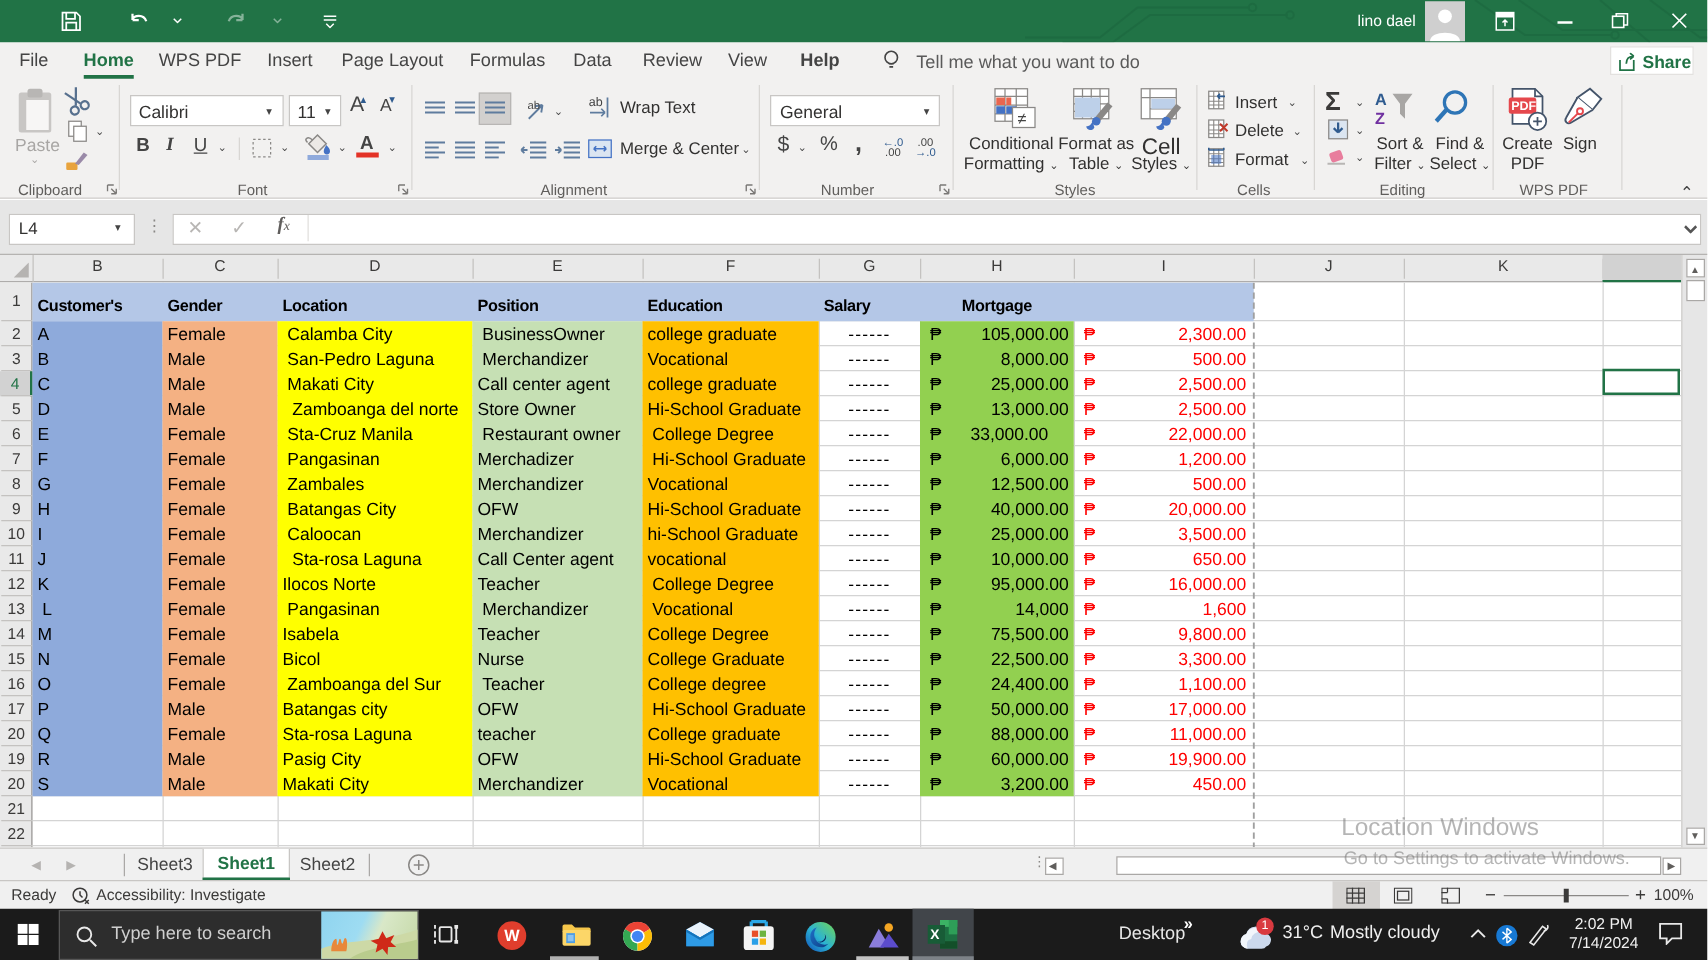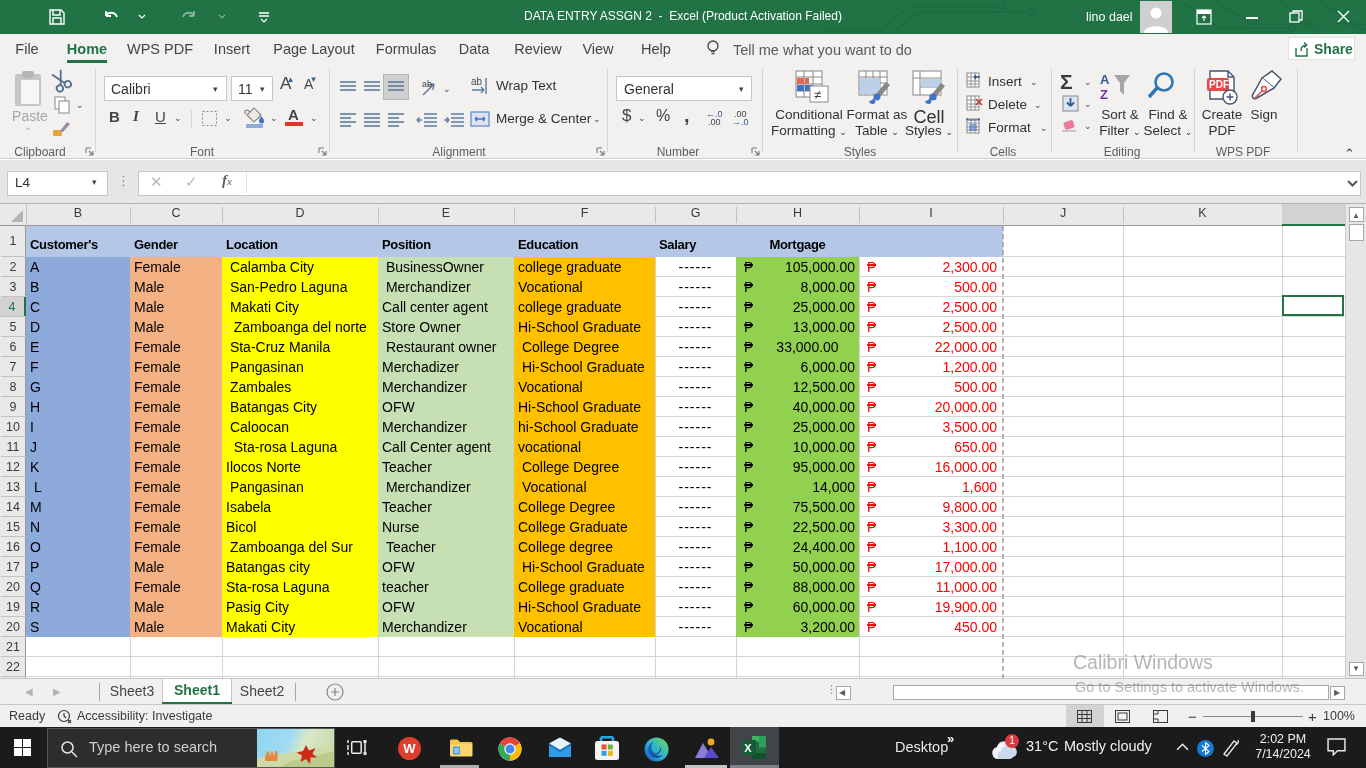--- a/index.html
+++ b/index.html
@@ -34,21 +34,20 @@
 <svg class="abs" style="left:180px;top:9px" width="17" height="15" viewBox="0 0 17 15" opacity="0.45">
       <path d="M14 7 C13 3,5 2,3 8 M14 7 l0 -5 M14 7 l-5 0" stroke="#fff" stroke-width="1.8" fill="none"></path>
     </svg>
 <svg class="abs" style="left:218px;top:14px" width="8" height="5" viewBox="0 0 8 5" opacity="0.45">
       <path d="M1 1 L4 4 L7 1" stroke="#fff" fill="none" stroke-width="1.2"></path>
     </svg>
 <svg class="abs" style="left:258px;top:11px" width="12" height="12" viewBox="0 0 12 12">
       <path d="M1 2 h10 M1 5 h10" stroke="#fff" stroke-width="1.3"></path>
       <path d="M3 8 L6 11 L9 8" stroke="#fff" fill="none" stroke-width="1.2"></path>
     </svg>
-<div class="abs tt" style="left:0;top:9px;width:1366px;text-align:center;font-size:12px">DATA ENTRY ASSGN 2&nbsp; -&nbsp; Excel (Product Activation Failed)</div>
 <div class="abs tt" style="left:1086px;top:10px;font-size:12.5px">lino dael</div>
 <div class="abs" style="left:1140px;top:1px;width:32px;height:32px;background:#cfcfcf">
 <svg width="32" height="32" viewBox="0 0 32 32">
         <circle cx="16" cy="12" r="5.5" fill="#fff"></circle>
         <path d="M4 32 c0-9 24-9 24 0 z" fill="#fff"></path>
       </svg>
     </div>
 <svg class="abs" style="left:1196px;top:9px" width="16" height="16" viewBox="0 0 16 16">
       <rect x="1" y="1" width="14" height="14" stroke="#fff" fill="none" stroke-width="1.2"></rect>
       <rect x="1" y="1" width="14" height="4" fill="#fff"></rect>
@@ -67,21 +66,21 @@
 <div class="abs" style="left:0;top:34px;width:1366px;height:30px;background:#f2f1f0">
 <div class="abs" style="left:-33px;top:7px;width:120px;text-align:center;font-size:14.5px;color:#444;font-weight:400">File</div>
 <div class="abs" style="left:27px;top:7px;width:120px;text-align:center;font-size:14.5px;color:#217346;font-weight:600">Home</div>
 <div class="abs" style="left:100px;top:7px;width:120px;text-align:center;font-size:14.5px;color:#444;font-weight:400">WPS PDF</div>
 <div class="abs" style="left:172px;top:7px;width:120px;text-align:center;font-size:14.5px;color:#444;font-weight:400">Insert</div>
 <div class="abs" style="left:254px;top:7px;width:120px;text-align:center;font-size:14.5px;color:#444;font-weight:400">Page Layout</div>
 <div class="abs" style="left:346px;top:7px;width:120px;text-align:center;font-size:14.5px;color:#444;font-weight:400">Formulas</div>
 <div class="abs" style="left:414px;top:7px;width:120px;text-align:center;font-size:14.5px;color:#444;font-weight:400">Data</div>
 <div class="abs" style="left:478px;top:7px;width:120px;text-align:center;font-size:14.5px;color:#444;font-weight:400">Review</div>
 <div class="abs" style="left:538px;top:7px;width:120px;text-align:center;font-size:14.5px;color:#444;font-weight:400">View</div>
-<div class="abs" style="left:596px;top:7px;width:120px;text-align:center;font-size:14.5px;color:#444;font-weight:400">Help</div>
+<div class="abs" style="left:596px;top:7px;width:120px;text-align:center;font-size:14.5px;color:#444;font-weight:700">Help</div>
 <div class="abs" style="left:67px;top:26px;width:40px;height:3px;background:#217346"></div>
 <svg class="abs" style="left:705px;top:5px" width="16" height="20" viewBox="0 0 16 20">
       <circle cx="8" cy="7" r="5" stroke="#444" fill="none" stroke-width="1.3"></circle>
       <path d="M6 12 h4 M6.5 14.5 h3" stroke="#444" stroke-width="1.3" fill="none"></path>
     </svg>
 <div class="abs" style="left:733px;top:8px;font-size:14.5px;color:#5a5a5a">Tell me what you want to do</div>
 <div class="abs" style="left:1288px;top:3px;width:67px;height:23px;background:#fff;border:1px solid #e3e1df">
 <svg class="abs" style="left:5px;top:4px" width="17" height="16" viewBox="0 0 17 16">
         <path d="M2 6 v8 h11 v-8" stroke="#217346" fill="none" stroke-width="1.4"></path>
         <path d="M7 9 C7 4,10 3,13 3 M13 3 l-3 -2.5 M13 3 l-3 2.5" stroke="#217346" fill="none" stroke-width="1.4"></path>
@@ -717,21 +716,21 @@
       <circle cx="9" cy="9" r="8" stroke="#8a8886" fill="none" stroke-width="1.2"></circle>
       <path d="M9 5 v8 M5 9 h8" stroke="#8a8886" stroke-width="1.2"></path>
     </svg>
 <div class="abs" style="left:826px;top:4px;font-size:11px;color:#8a8886">⋮</div>
 <div class="abs" style="left:836px;top:7px;width:15px;height:14px;background:#fff;border:1px solid #aaa8a6"></div>
 <div class="abs" style="left:839px;top:9px;font-size:8px;color:#605e5c">◀</div>
 <div class="abs" style="left:893px;top:6px;width:436px;height:15px;background:#fff;border:1px solid #aaa8a6"></div>
 <div class="abs" style="left:1330px;top:7px;width:15px;height:14px;background:#fff;border:1px solid #aaa8a6"></div>
 <div class="abs" style="left:1334px;top:9px;font-size:8px;color:#605e5c">▶</div>
 </div>
-<div class="abs" style="left:1073px;top:651px;font-size:19.5px;color:rgba(120,120,120,0.55)">Calibri Windows</div>
+<div class="abs" style="left:1073px;top:651px;font-size:19.5px;color:rgba(120,120,120,0.55)">Location Windows</div>
 <div class="abs" style="left:1075px;top:679px;font-size:14.5px;color:rgba(120,120,120,0.55);z-index:50">Go to Settings to activate Windows.</div>
 <div class="abs" style="left:0;top:704px;width:1366px;height:23px;background:#f0f0f0;border-top:1px solid #c8c6c4">
 <div class="abs" style="left:9px;top:4px;font-size:12.5px;color:#3b3a39">Ready</div>
 <svg class="abs" style="left:57px;top:4px" width="15" height="15" viewBox="0 0 15 15">
       <circle cx="7" cy="7" r="5.5" stroke="#3b3a39" fill="none" stroke-width="1.2"></circle>
       <path d="M7 4 v3 l2 2 M11 11 l3 3 M14 11 l-3 3" stroke="#3b3a39" stroke-width="1.2" fill="none"></path>
     </svg>
 <div class="abs" style="left:77px;top:4px;font-size:12.5px;color:#3b3a39">Accessibility: Investigate</div>
 <div class="abs" style="left:1066px;top:0;width:38px;height:23px;background:#d5d3d1"></div>
 <svg class="abs" style="left:1077px;top:5px" width="15" height="13" viewBox="0 0 15 13">

